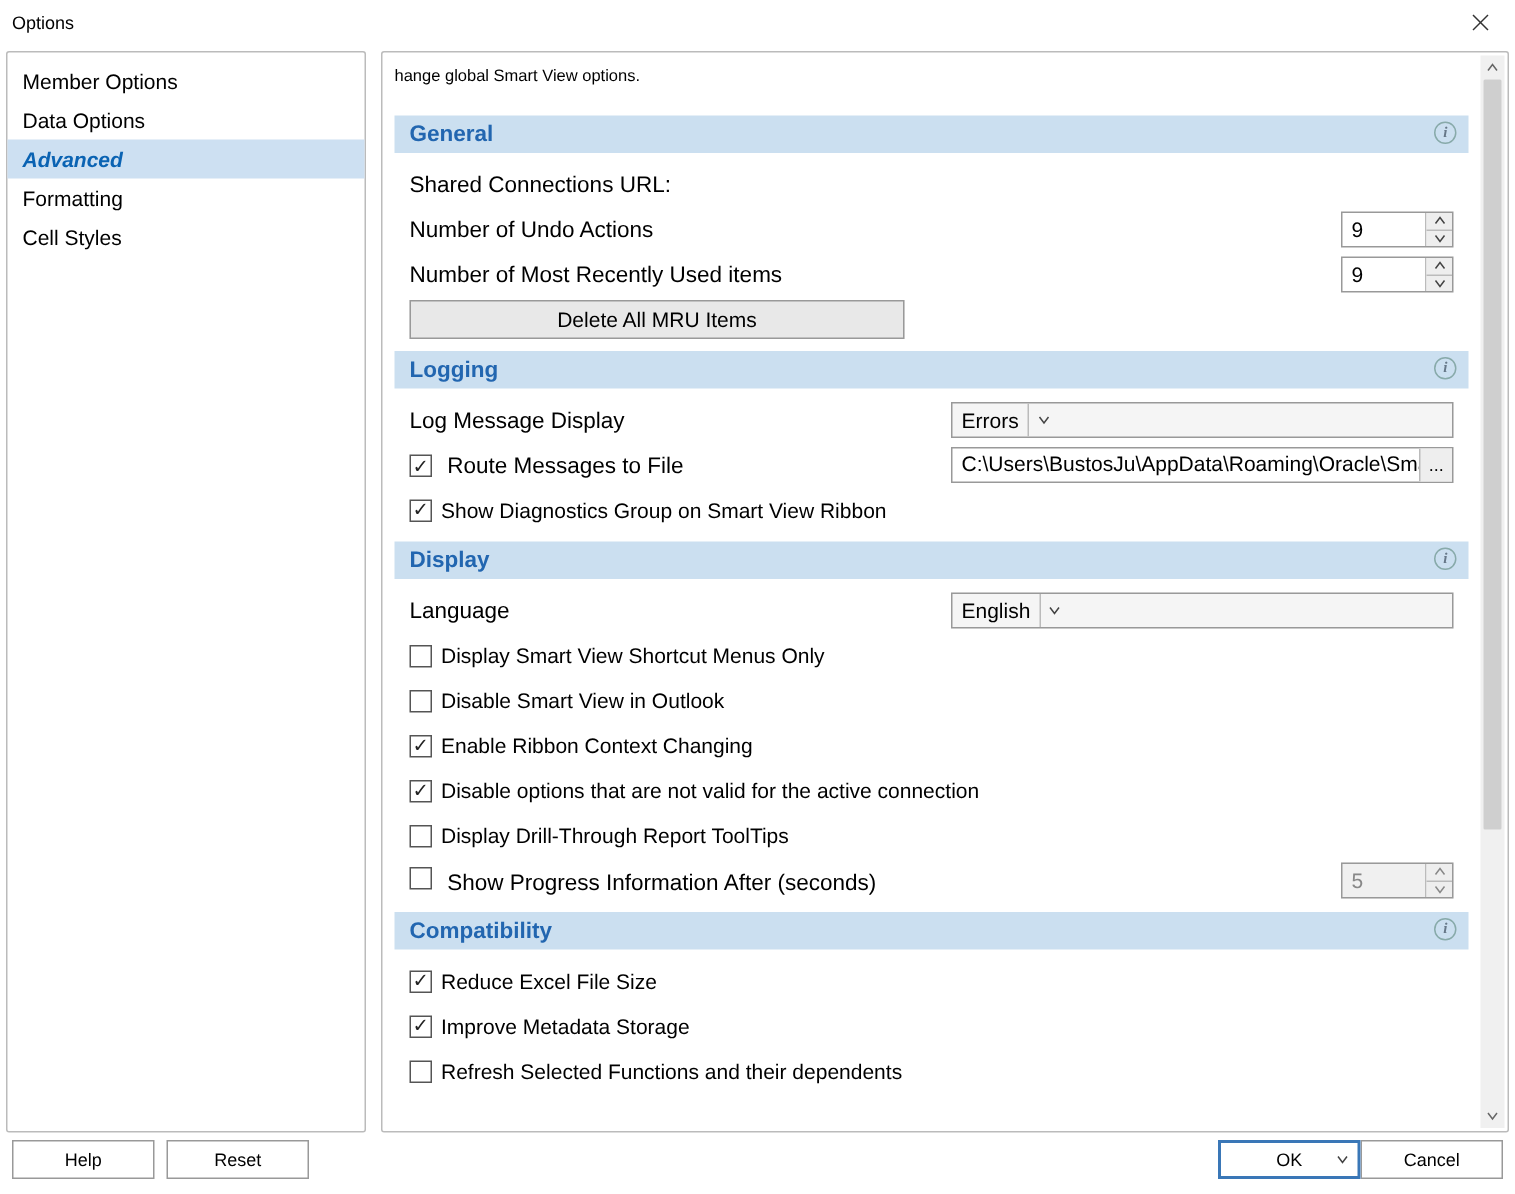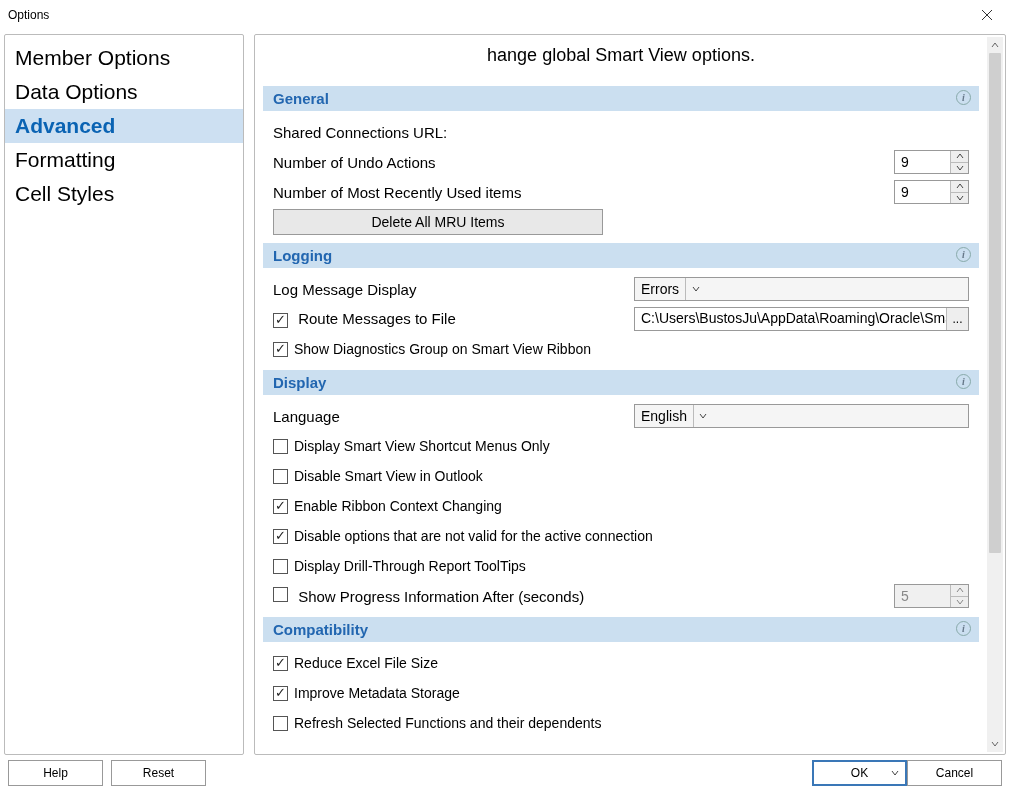--- a/index.html
+++ b/index.html
@@ -3,30 +3,30 @@
 <meta charset="utf-8">
 <style>
   * { box-sizing: border-box; font-family: "Segoe UI", Tahoma, sans-serif; }
   body { margin: 0; background: #fff; width: 1010px; height: 796px; overflow: hidden; font-size: 14px; color: #000; }
   .titlebar { height: 30px; display: flex; align-items: center; justify-content: space-between; padding: 0 8px; }
   .titlebar .title { font-size: 12px; }
   .close-x { width: 30px; height: 30px; display: flex; align-items: center; justify-content: center; cursor: default; }
   .close-x svg { width: 12px; height: 12px; }
   .main { display: flex; height: 725px; padding: 4px 4px 0 4px; }
   .sidebar { width: 240px; border: 1px solid #bbb; border-radius: 2px; padding: 6px 0; background: #fff; }
-  .side-item { padding: 5px 10px; font-size: 21px; cursor: default; }
-  .side-item.selected { background: #cde0f2; color: #0a63b3; font-weight: 600; }
+  .side-item { padding: 5px 10px; font-size: 14px; cursor: default; }
+  .side-item.selected { background: #cde0f2; color: #0a63b3; font-weight: 600; font-style: italic; }
   .content-wrap { flex: 1; position: relative; margin-left: 10px; }
   .content-border { border: 1px solid #bbb; border-radius: 2px; height: 100%; overflow: hidden; position: relative; }
   .scrollbar { position: absolute; right: 2px; top: 2px; width: 16px; height: calc(100% - 4px); background: #f0f0f0; }
   .scroll-arrow { width: 16px; height: 16px; display:flex; align-items:center; justify-content:center; }
   .scroll-track { position: absolute; top: 16px; bottom: 16px; left: 0; right: 0; }
   .scroll-thumb { position: absolute; left: 2px; right: 2px; top: 0; height: 500px; background: #cfcfcf; border-radius: 1px; }
   .content { margin-right: 18px; padding: 10px 8px 0 8px; height: 100%; overflow: hidden; }
-  .intro { text-align: center; padding: 0 0 20px 0; font-size: 18px; }
+  .intro { text-align: left; padding: 0 0 20px 0; font-size: 11px; }
   .section-header { background: #cbdff0; padding: 4px 10px; color: #2266b0; font-weight: 600; font-size: 15px; position: relative; }
   .info-i { position: absolute; right: 8px; top: 4px; width: 15px; height: 15px; border: 1px solid #8aa; border-radius: 50%; display: flex; align-items: center; justify-content: center; font-size: 10px; font-style: italic; color: #678; font-family: Georgia, serif; }
   .section-body { padding: 6px 10px; }
   .row { display: flex; align-items: center; min-height: 30px; padding: 2px 0; }
   .row .label { flex: 1; font-size: 15px; }
   .combo { display: flex; border: 1px solid #999; background: #f5f5f5; height: 24px; }
   .combo.white { background: #fff; }
   .combo .combo-text { padding: 2px 6px; font-size: 14px; display: flex; align-items: center; white-space: nowrap; overflow: hidden; }
   .combo .combo-btn { width: 20px; border-left: 1px solid #bbb; display: flex; align-items: center; justify-content: center; }
   .combo .combo-btn svg, .spin-btn svg, .scroll-arrow svg { width: 8px; height: 8px; }

